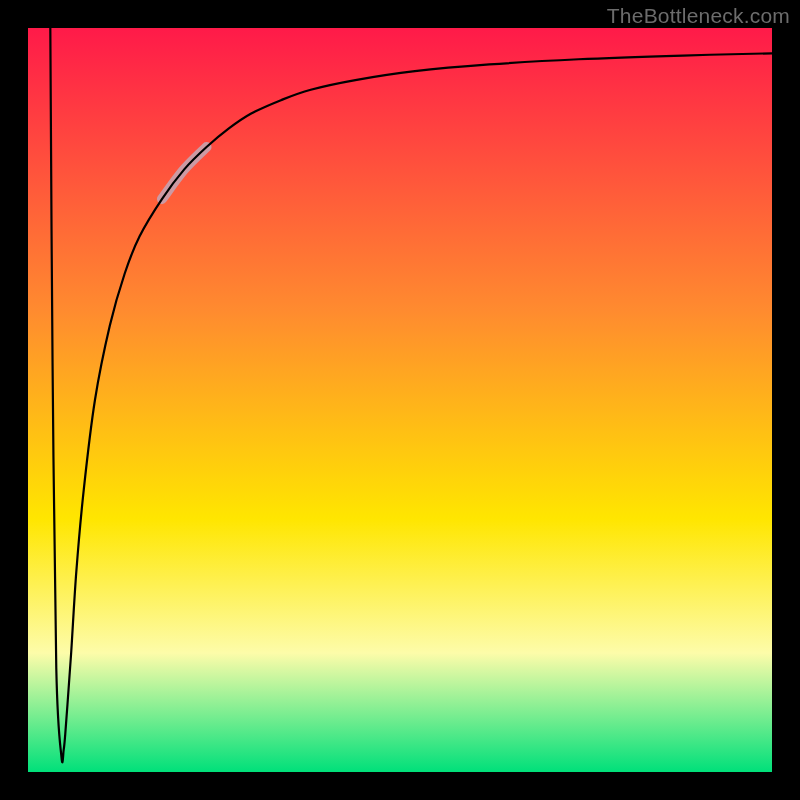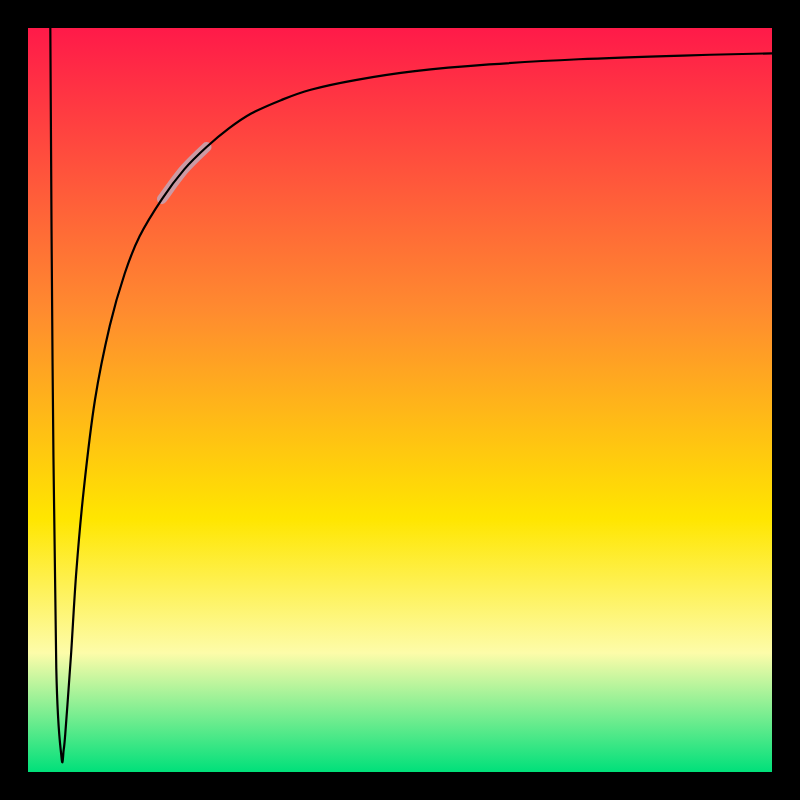--- a/index.html
+++ b/index.html
@@ -42,13 +42,14 @@
 
     <rect x="0" y="0" width="800" height="800" fill="#000000"></rect>
 
     <rect id="plot-rect" x="28" y="28" width="744" height="744" fill="url(#bg-grad)"></rect>
 
     <path id="highlight-path" d="M 161.92 199.12 C 165.64 194.16, 176.80 178.04, 184.24 169.36 C 191.68 160.68, 202.84 150.76, 206.56 147.04" fill="none" stroke="#cc9aa4" stroke-width="10" stroke-linecap="round"></path>
 
     <path id="curve-path" d="M 50.32 28.00 C 50.69 83.80, 51.56 256.16, 52.55 362.80 C 53.54 469.44, 54.78 602.12, 56.27 667.84 C 57.76 733.56, 60.24 743.48, 61.48 757.12 C 62.72 770.76, 63.09 753.40, 63.71 749.68 C 64.33 745.96, 64.58 742.24, 65.20 734.80 C 65.82 727.36, 66.44 718.68, 67.43 705.04 C 68.42 691.40, 69.66 675.28, 71.15 652.96 C 72.64 630.64, 74.25 598.40, 76.36 571.12 C 78.47 543.84, 80.70 517.80, 83.80 489.28 C 86.90 460.76, 90.62 427.28, 94.96 400.00 C 99.30 372.72, 104.88 346.68, 109.84 325.60 C 114.80 304.52, 119.76 288.40, 124.72 273.52 C 129.68 258.64, 133.40 248.72, 139.60 236.32 C 145.80 223.92, 154.48 210.28, 161.92 199.12 C 169.36 187.96, 176.80 178.04, 184.24 169.36 C 191.68 160.68, 199.12 153.86, 206.56 147.04 C 214.00 140.22, 221.44 134.02, 228.88 128.44 C 236.32 122.86, 242.52 118.27, 251.20 113.56 C 259.88 108.85, 271.04 104.14, 280.96 100.17 C 290.88 96.20, 298.32 93.10, 310.72 89.75 C 323.12 86.40, 338.00 83.18, 355.36 80.08 C 372.72 76.98, 392.56 73.76, 414.88 71.15 C 437.20 68.55, 462.00 66.44, 489.28 64.46 C 516.56 62.47, 546.32 60.74, 578.56 59.25 C 610.80 57.76, 650.48 56.52, 682.72 55.53 C 714.96 54.54, 757.12 53.67, 772.00 53.30" fill="none" stroke="#000000" stroke-width="2.2" stroke-linecap="round" stroke-linejoin="round"></path>
   </svg>
 
+  <div class="attribution">TheBottleneck.com</div>
 </div>
 
 </body></html>

